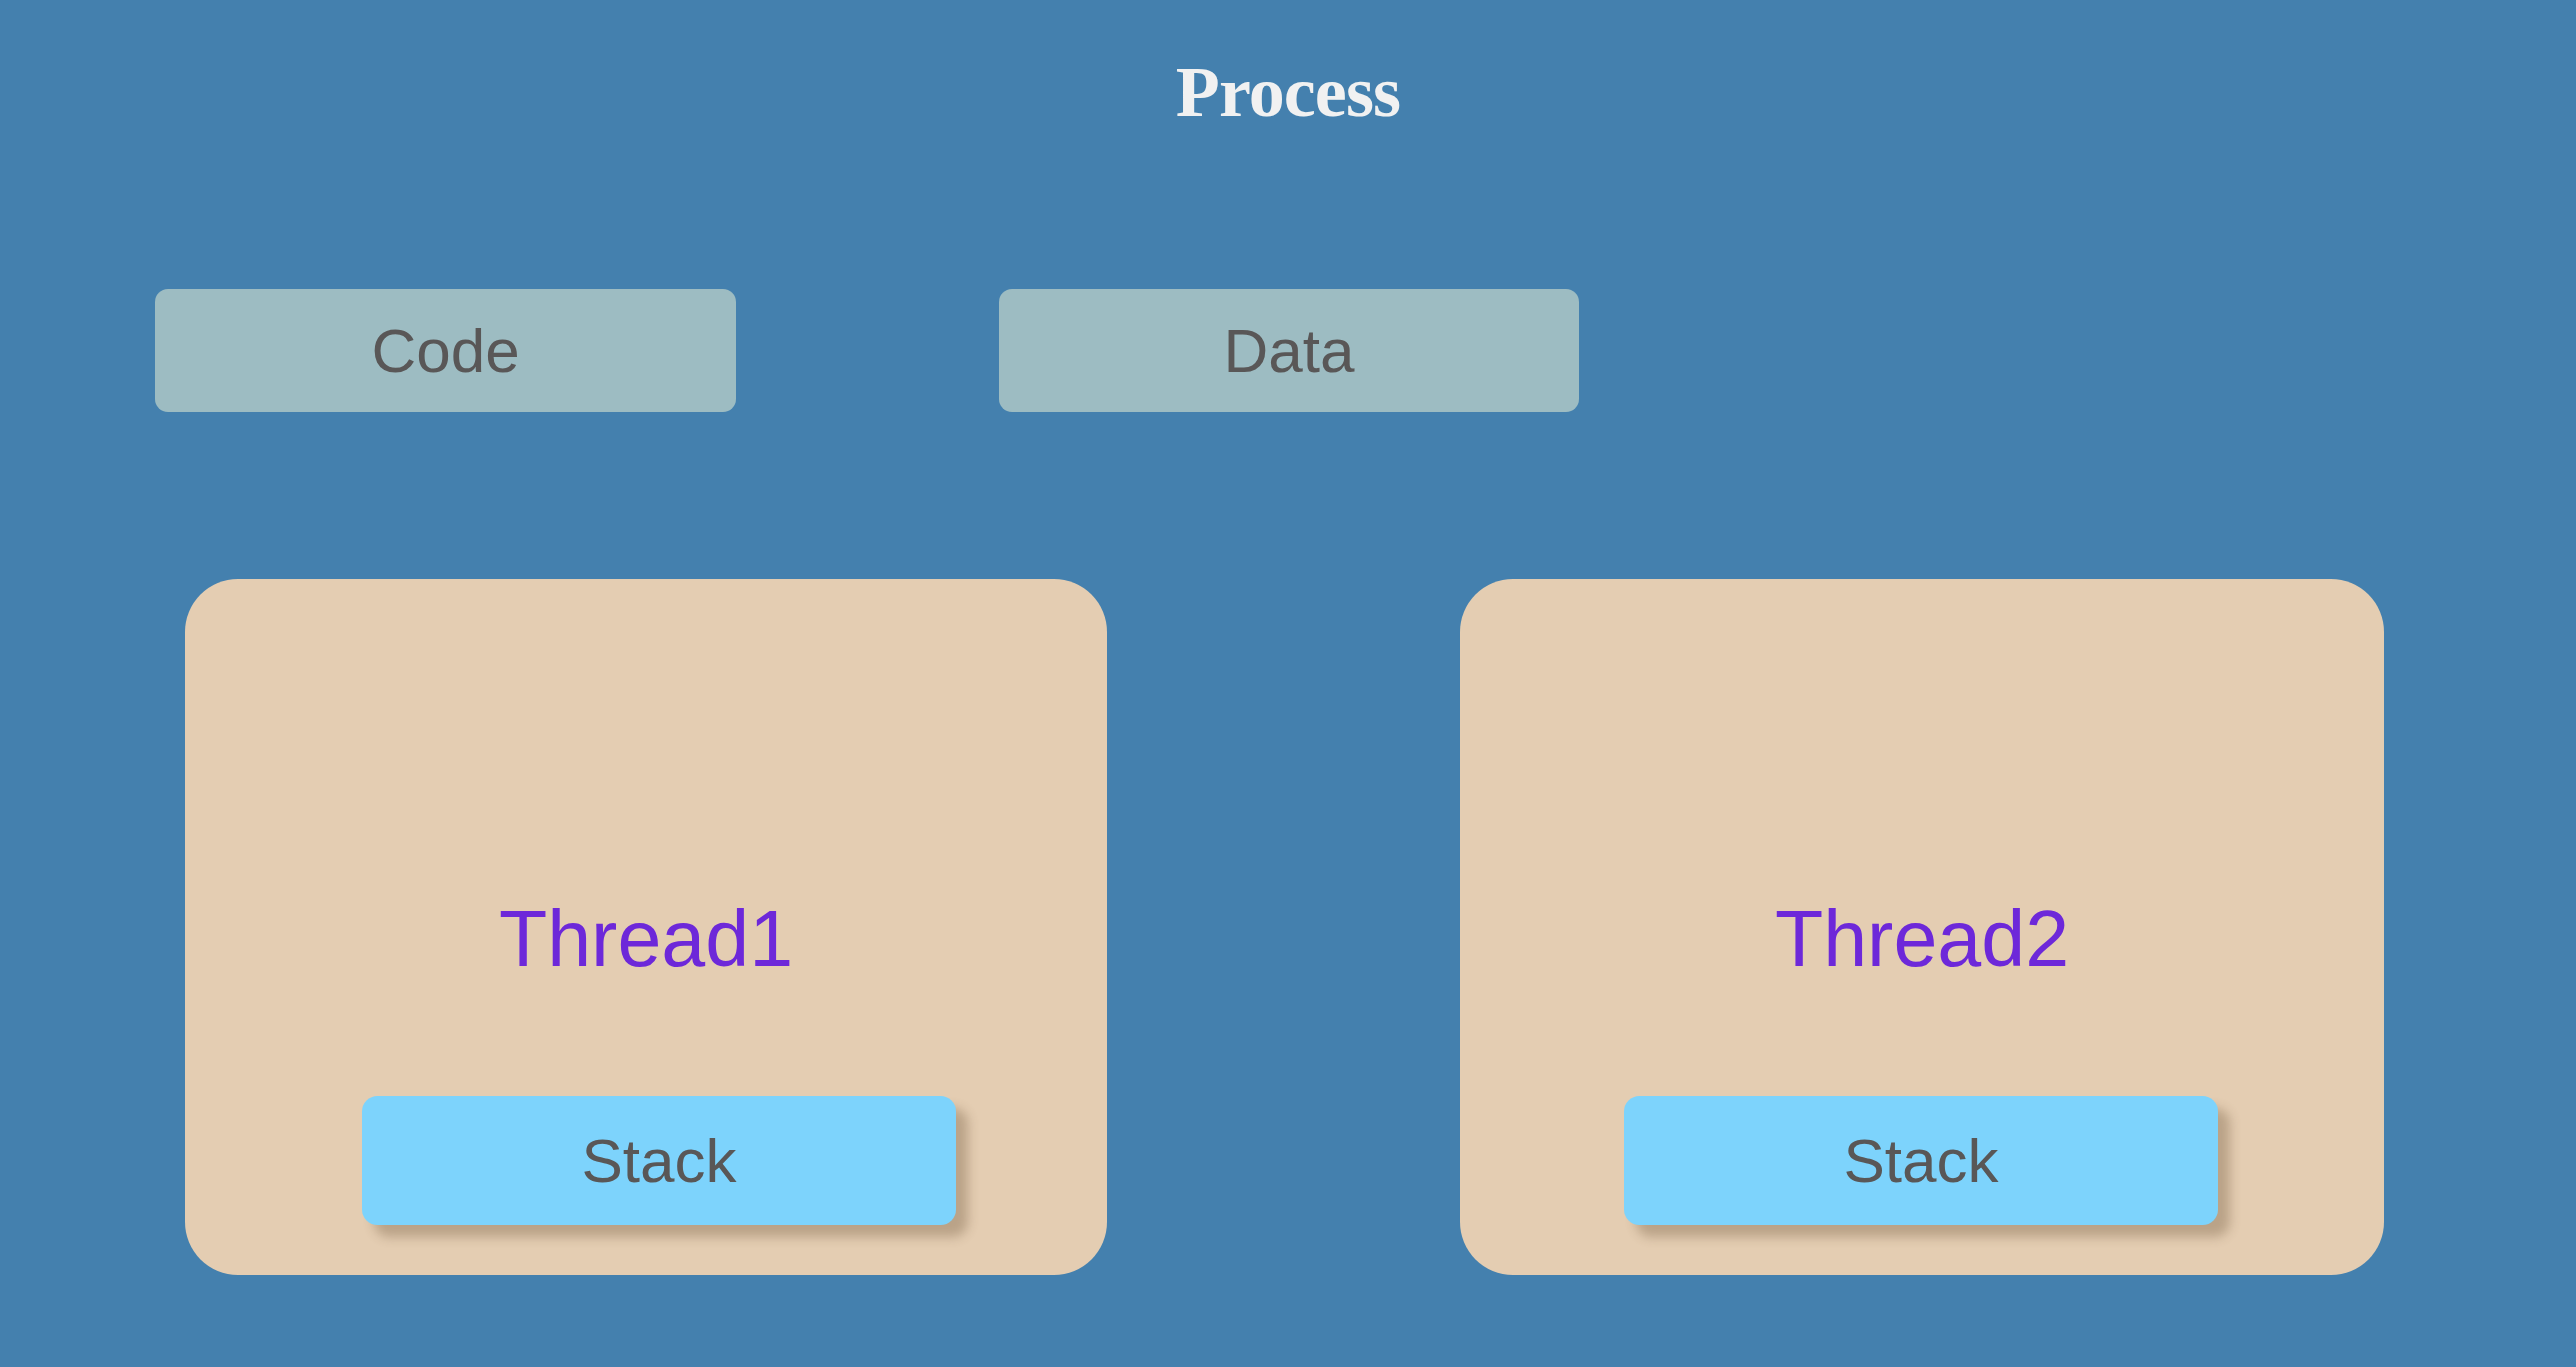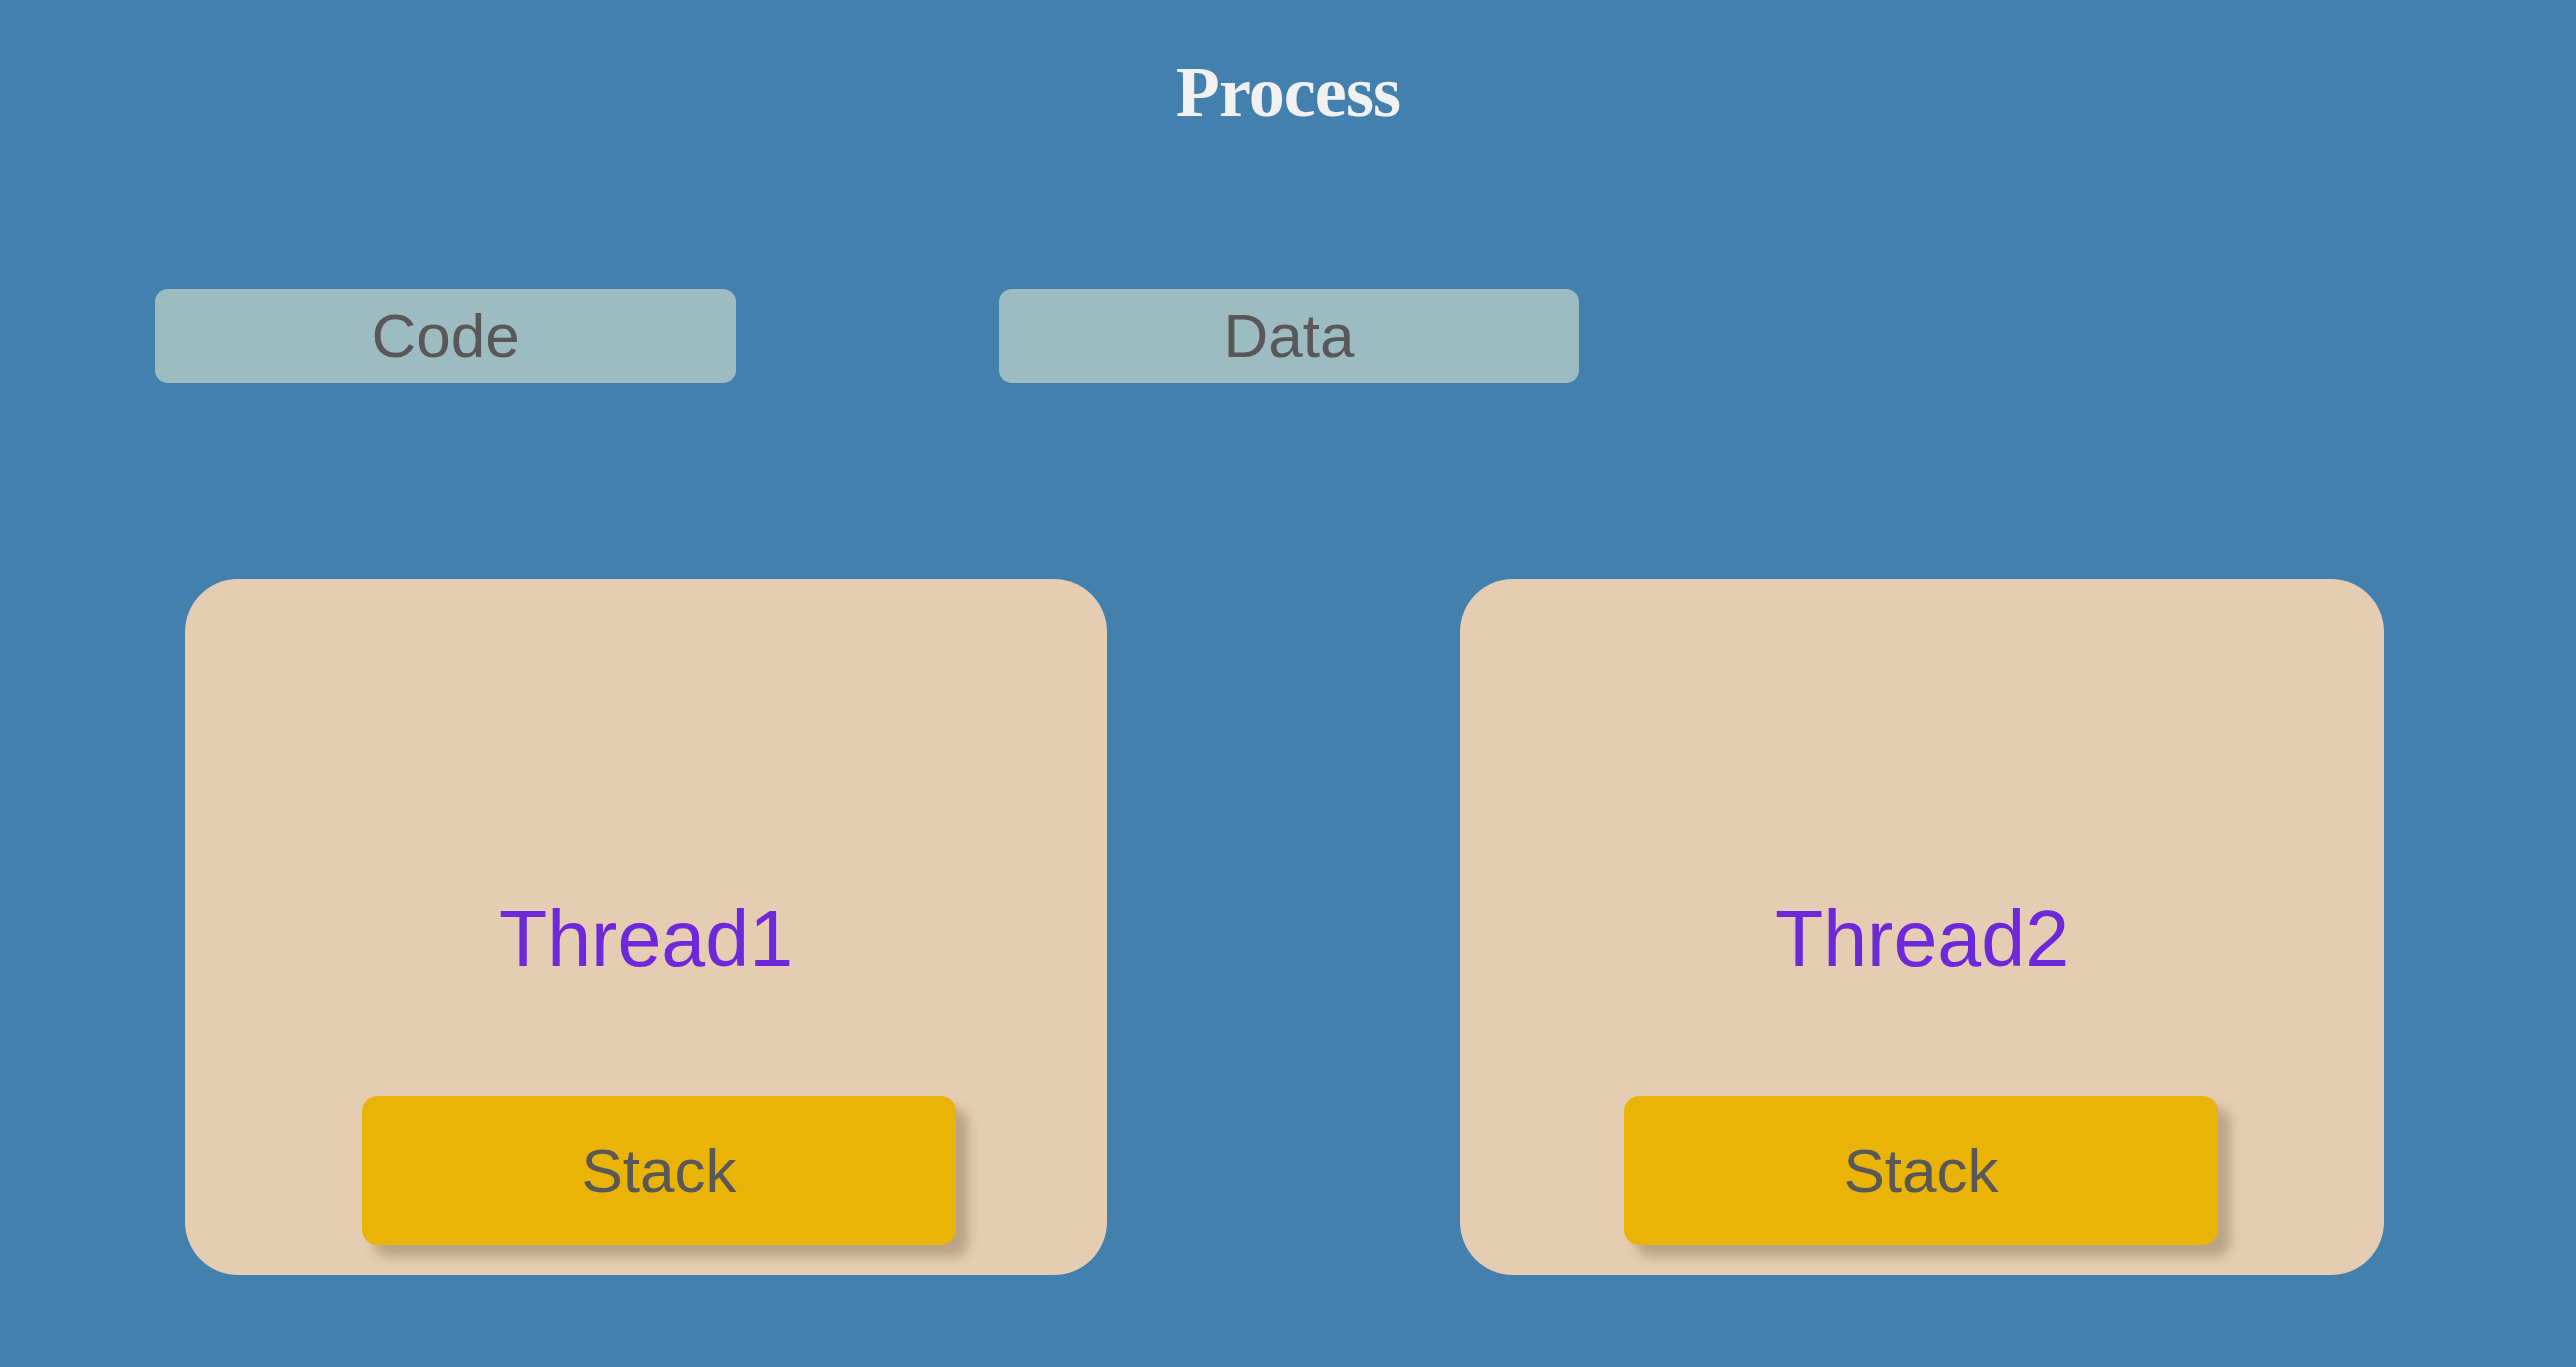--- a/index.html
+++ b/index.html
@@ -33,21 +33,21 @@
     font-weight: bold;
     letter-spacing: -0.9px;
     line-height: 1;
     white-space: nowrap;
   }
 
   
   .segment-box {
     position: absolute;
     top: 289px;
-    height: 94px;
+    height: 123px;
     background: #9dbcc2;
     border-radius: 13px;
     display: flex;
     align-items: center;
     justify-content: center;
   }
   .segment-label {
     color: #595757;
     font-family: "Liberation Sans", sans-serif;
     font-size: 62px;
@@ -82,22 +82,22 @@
     font-size: 79px;
     font-weight: normal;
     line-height: 1;
     white-space: nowrap;
   }
 
   
   .stack-box {
     position: absolute;
     top: 517px;
-    height: 149px;
-    background: #eab308;
+    height: 129px;
+    background: #7dd3fc;
     border-radius: 15.5px;
     display: flex;
     align-items: center;
     justify-content: center;
     box-shadow: 12px 12px 10.3px rgba(90, 66, 40, 0.30);
   }
   #thread-box-1 .stack-box { left: 177px; width: 594px; }
   #thread-box-2 .stack-box { left: 164px; width: 594px; }
 
   .stack-label {

